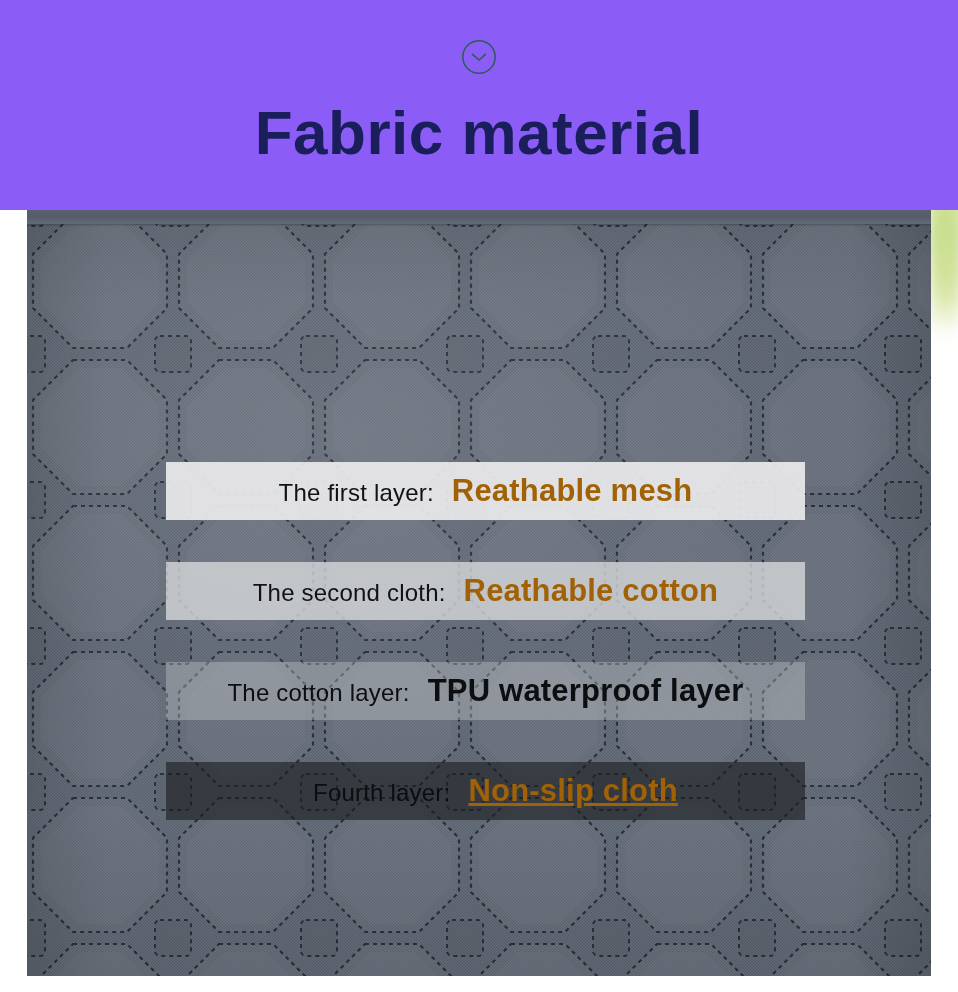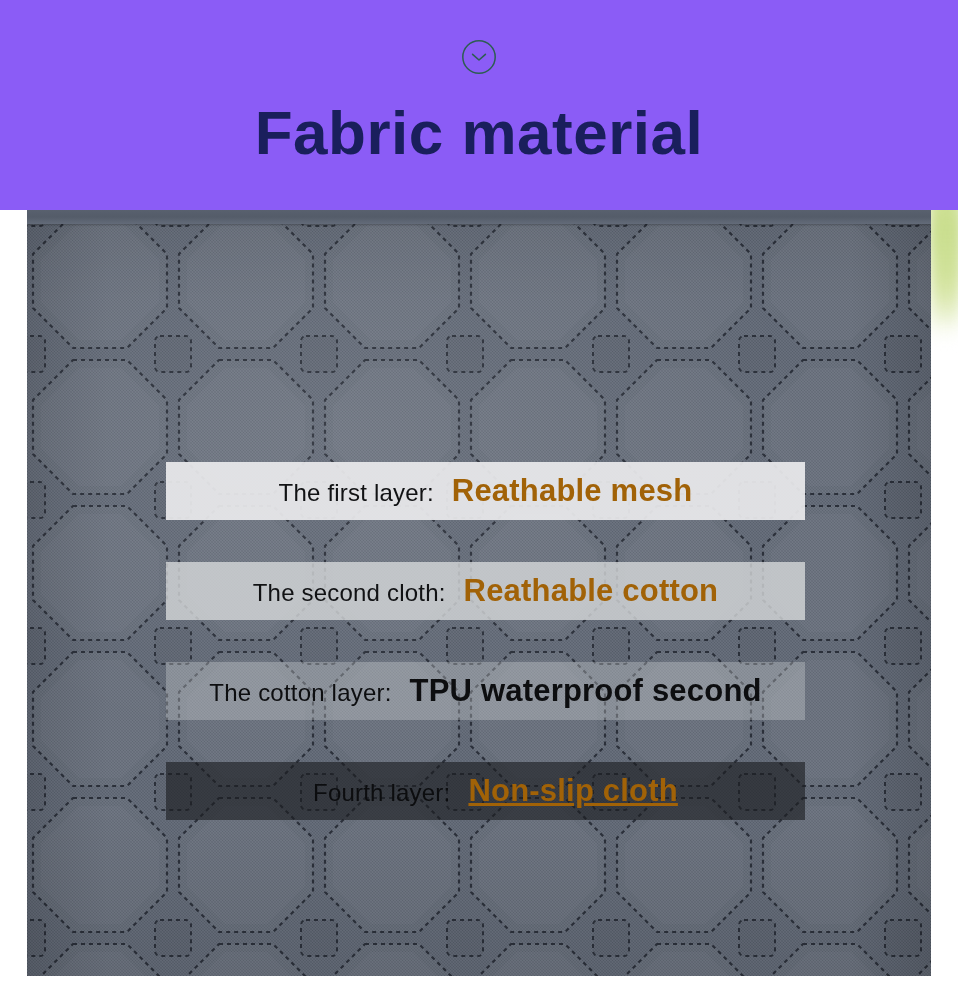--- a/index.html
+++ b/index.html
@@ -256,21 +256,21 @@
       <div class="bar-text">
         <span class="layer-label">The second cloth:</span>
         <span class="layer-value">Reathable cotton</span>
       </div>
     </div>
 
     <div class="layer-bar bar-3">
       <div class="bar-bg"></div>
       <div class="bar-text">
         <span class="layer-label">The cotton layer:</span>
-        <span class="layer-value">TPU waterproof second</span>
+        <span class="layer-value">TPU waterproof layer</span>
       </div>
     </div>
 
     <div class="layer-bar bar-4">
       <div class="bar-bg"></div>
       <div class="bar-text">
         <span class="layer-label">Fourth layer:</span>
         <span class="layer-value">Non-slip cloth</span>
       </div>
     </div>

